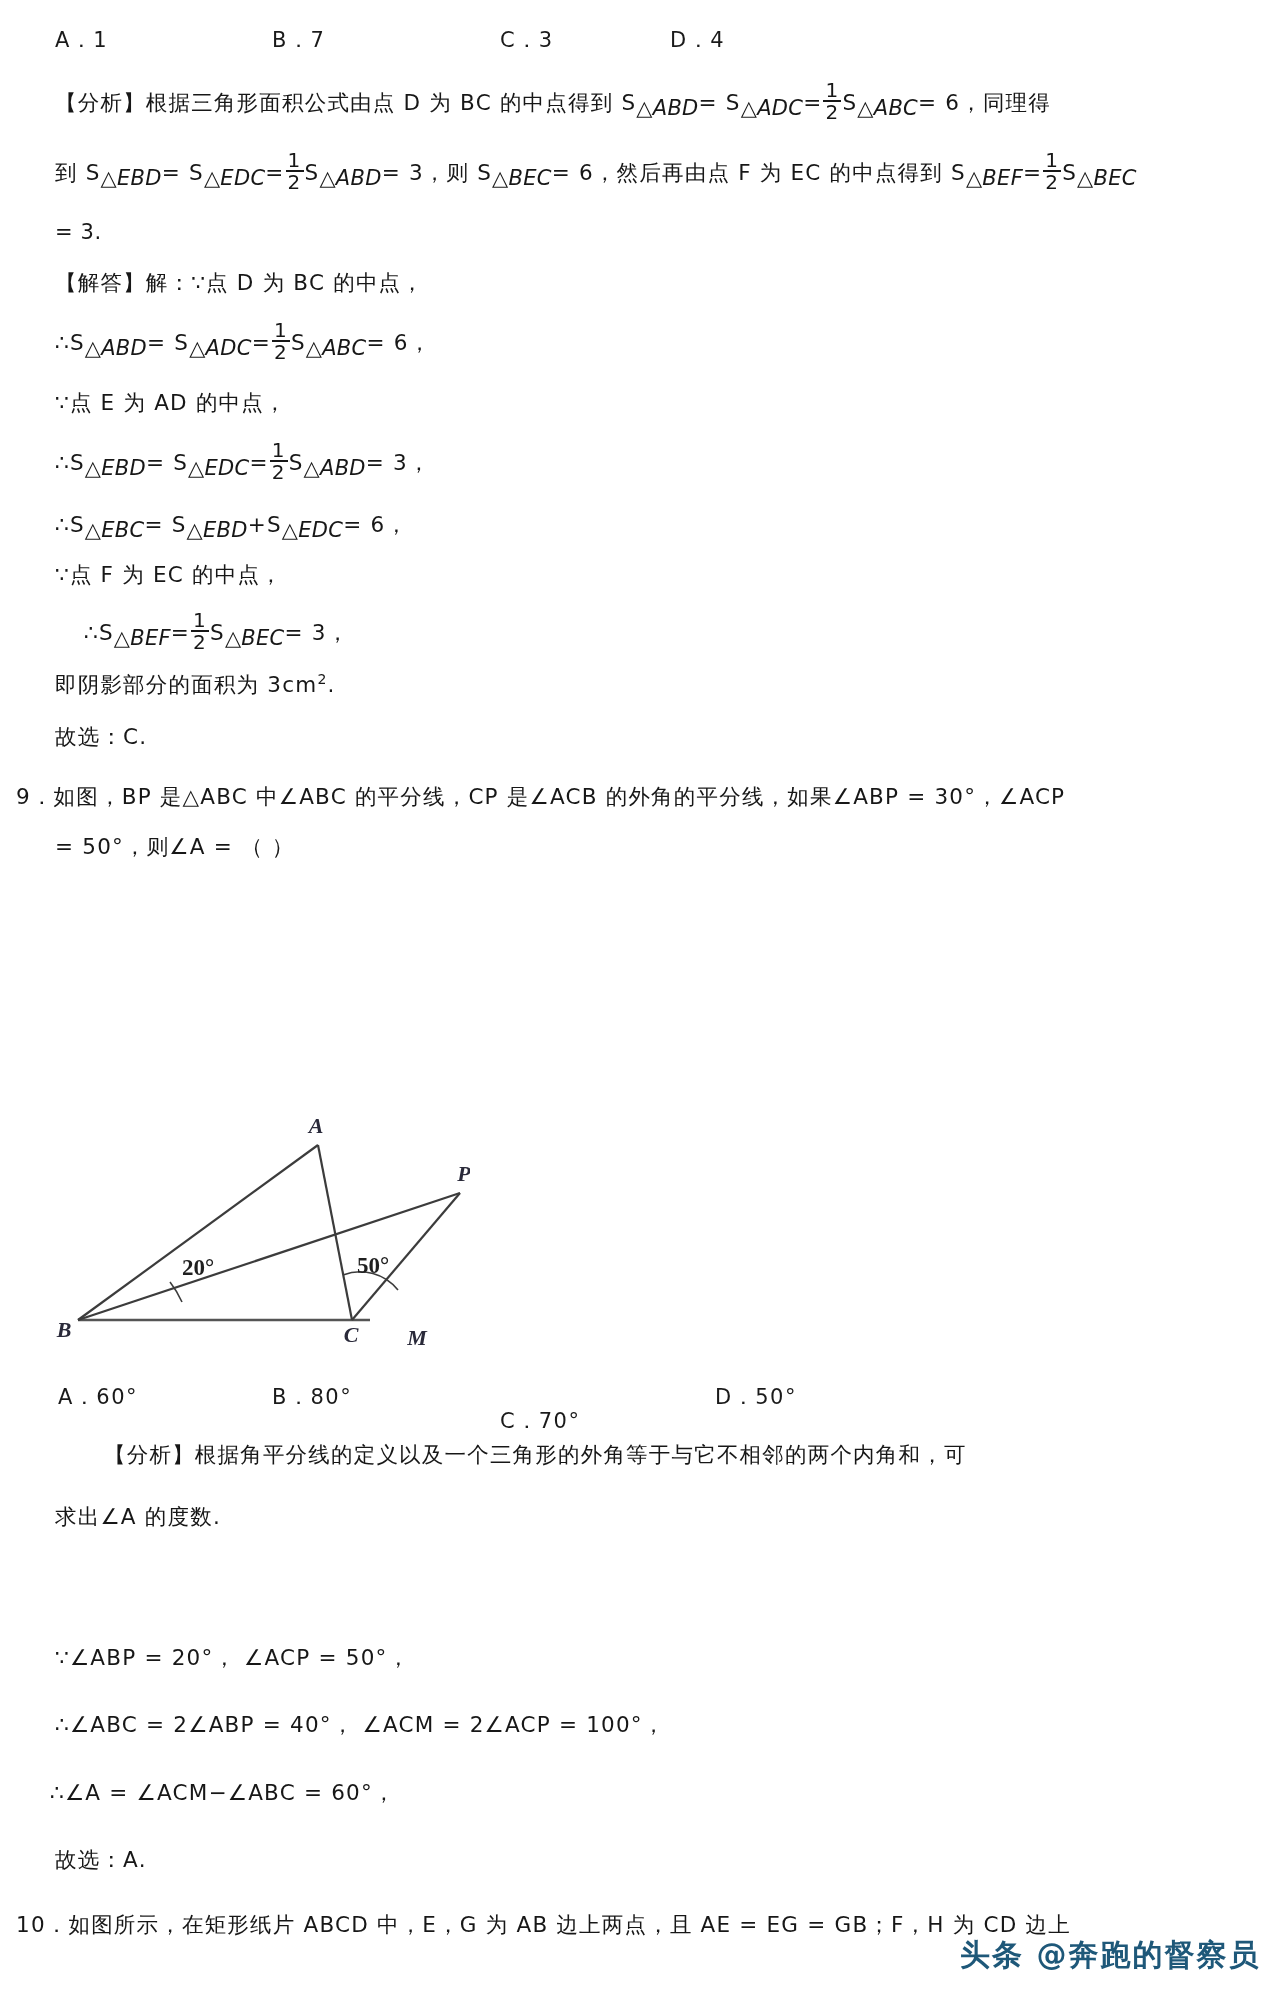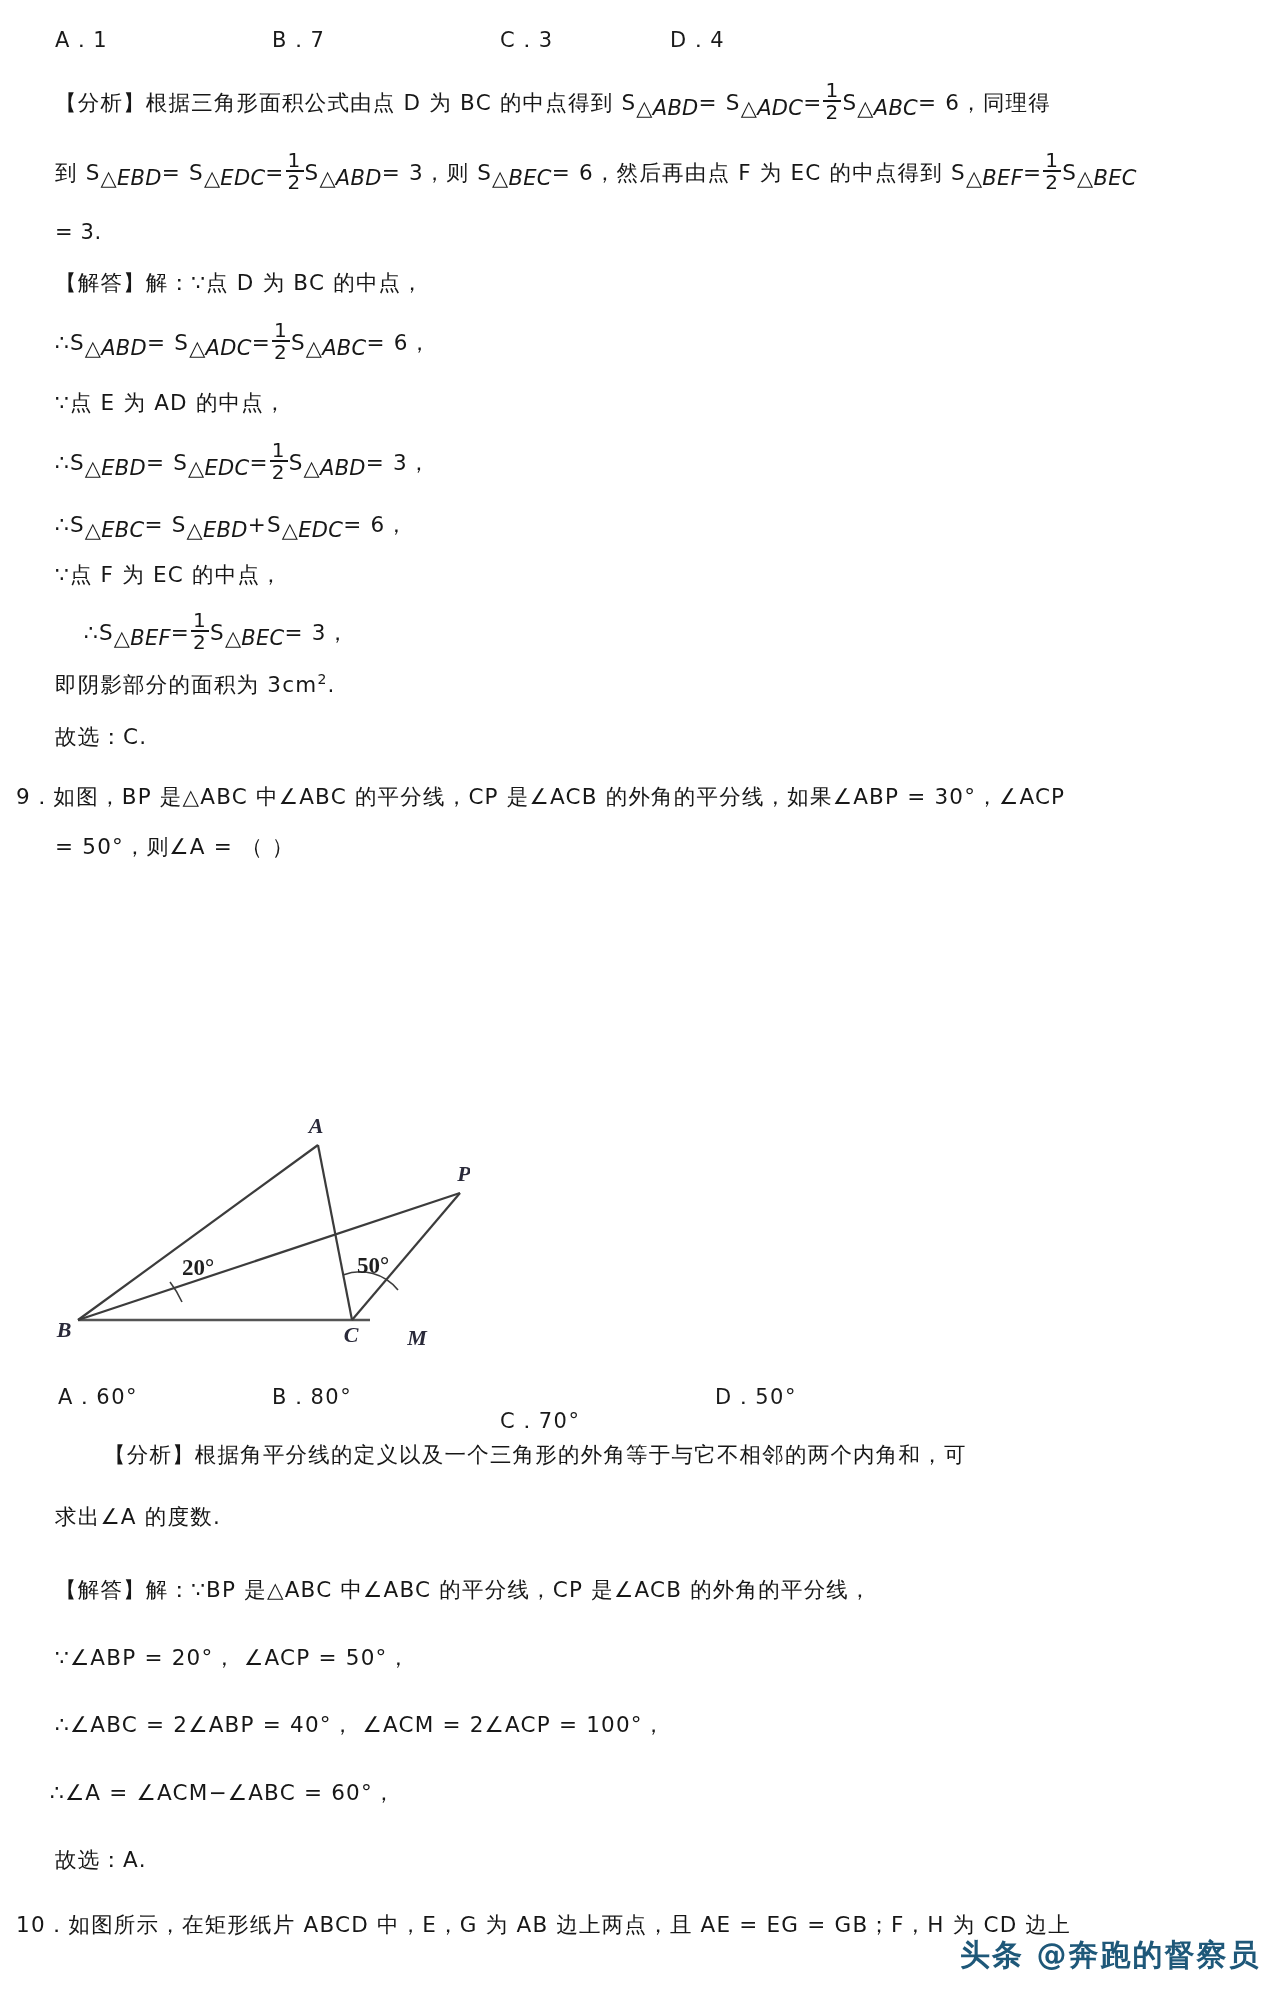--- a/index.html
+++ b/index.html
@@ -208,23 +208,20 @@
     <span class="opt" style="left:272px;">B．80°</span>
     <span class="opt" style="left:500px;margin-top:24px;">C．70°</span>
     <span class="opt" style="left:715px;">D．50°</span>
   </div>
 
   <div class="ln cn" style="left:58px; top:1440px;margin-left:46px;">
     <span>【分析】</span><span>根据角平分线的定义以及一个三角形的外角等于与它不相邻的两个内角和，可</span>
   </div>
   <div class="ln cn" style="left:55px; top:1502px;">求出∠A 的度数.</div>
 
-  <div class="ln cn" style="left:55px; top:1575px;">
-    <span>【解答】</span><span>解：</span><span class="sym">∵</span><span>BP 是△ABC 中∠ABC 的平分线，CP 是∠ACB 的外角的平分线，</span>
-  </div>
 
   <div class="ln cn" style="left:55px; top:1643px;">
     <span class="sym">∵</span><span>∠ABP = 20°， ∠ACP = 50°，</span>
   </div>
 
   <div class="ln cn" style="left:55px; top:1710px;">
     <span class="sym">∴</span><span>∠ABC = 2∠ABP = 40°， ∠ACM = 2∠ACP = 100°，</span>
   </div>
 
   <div class="ln cn" style="left:50px; top:1778px;">

